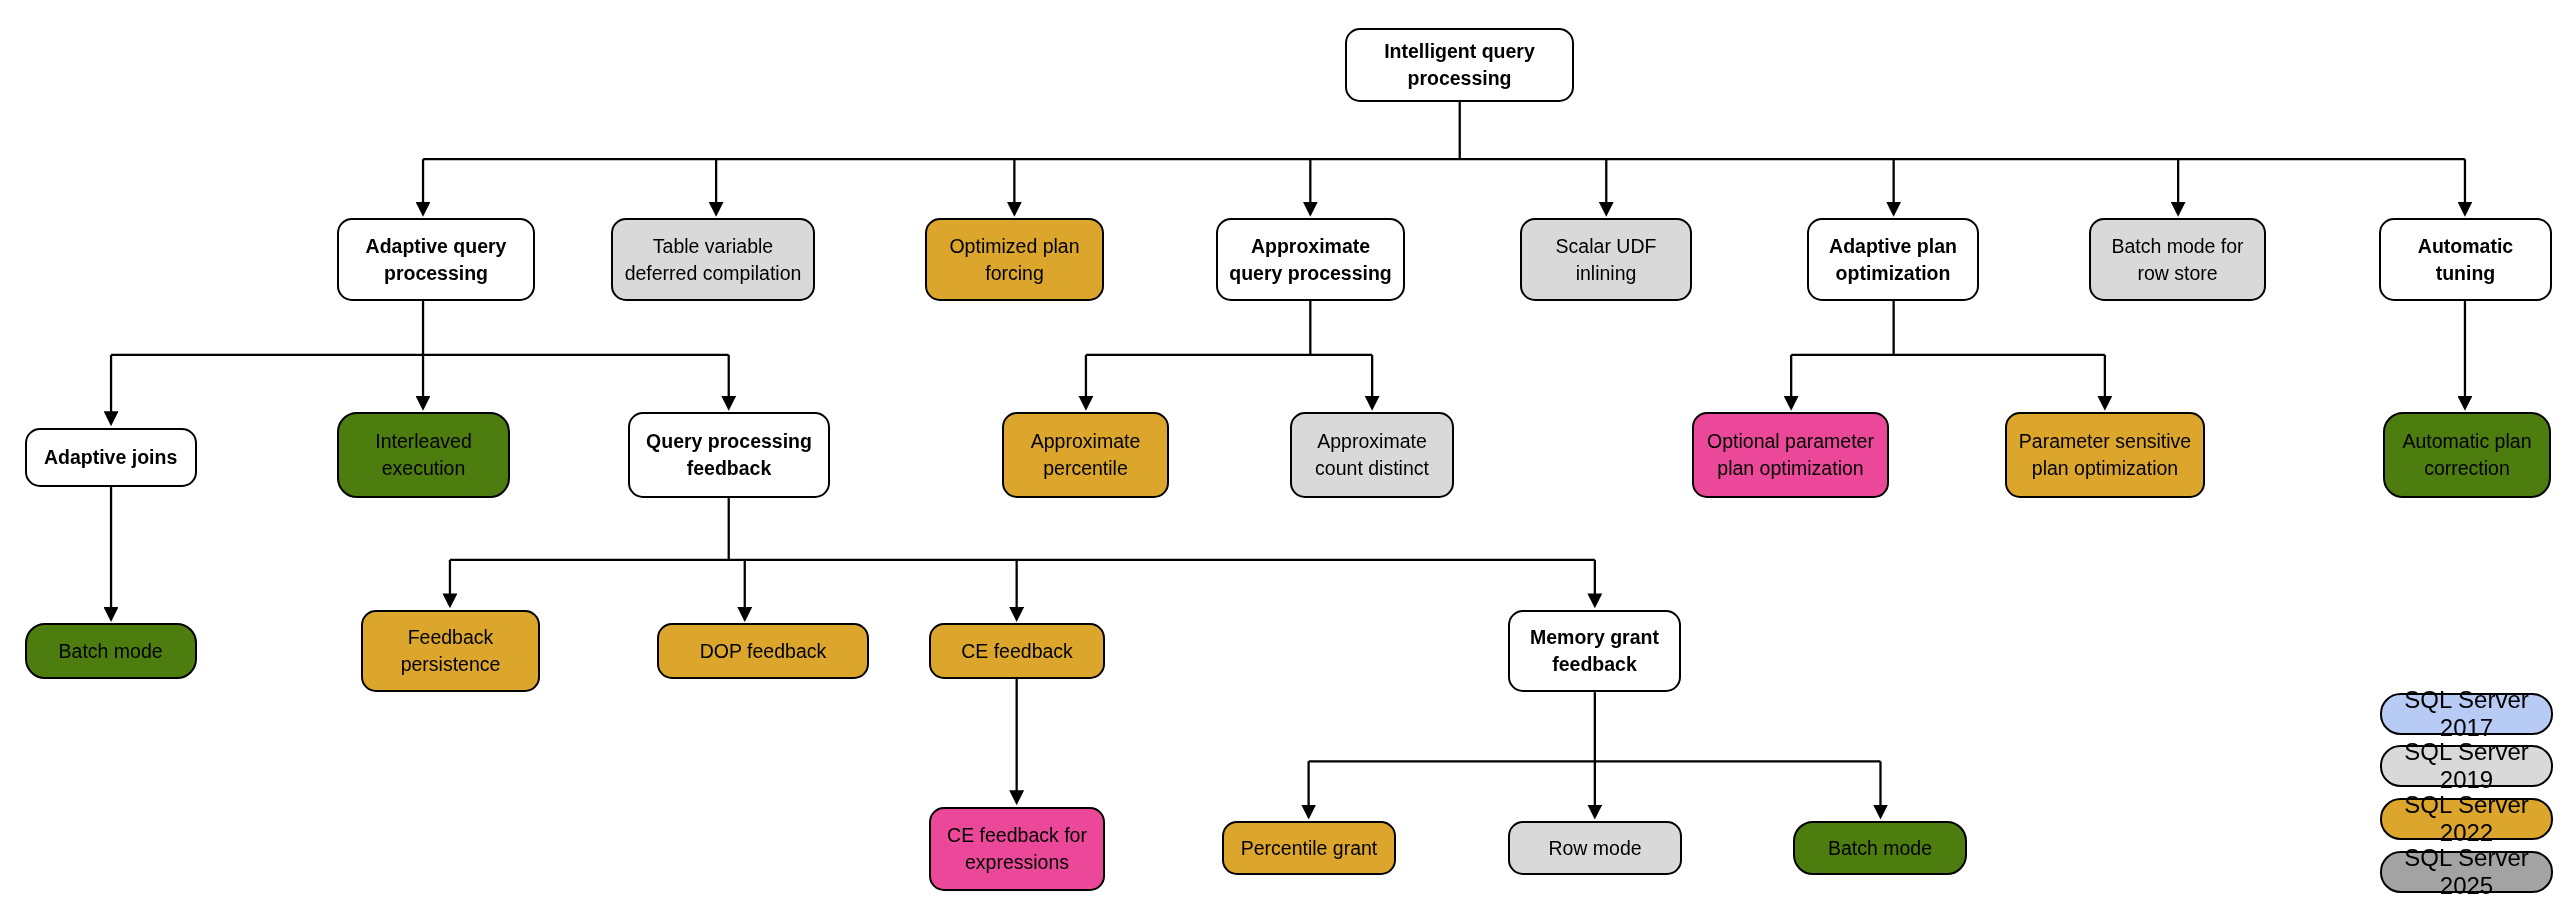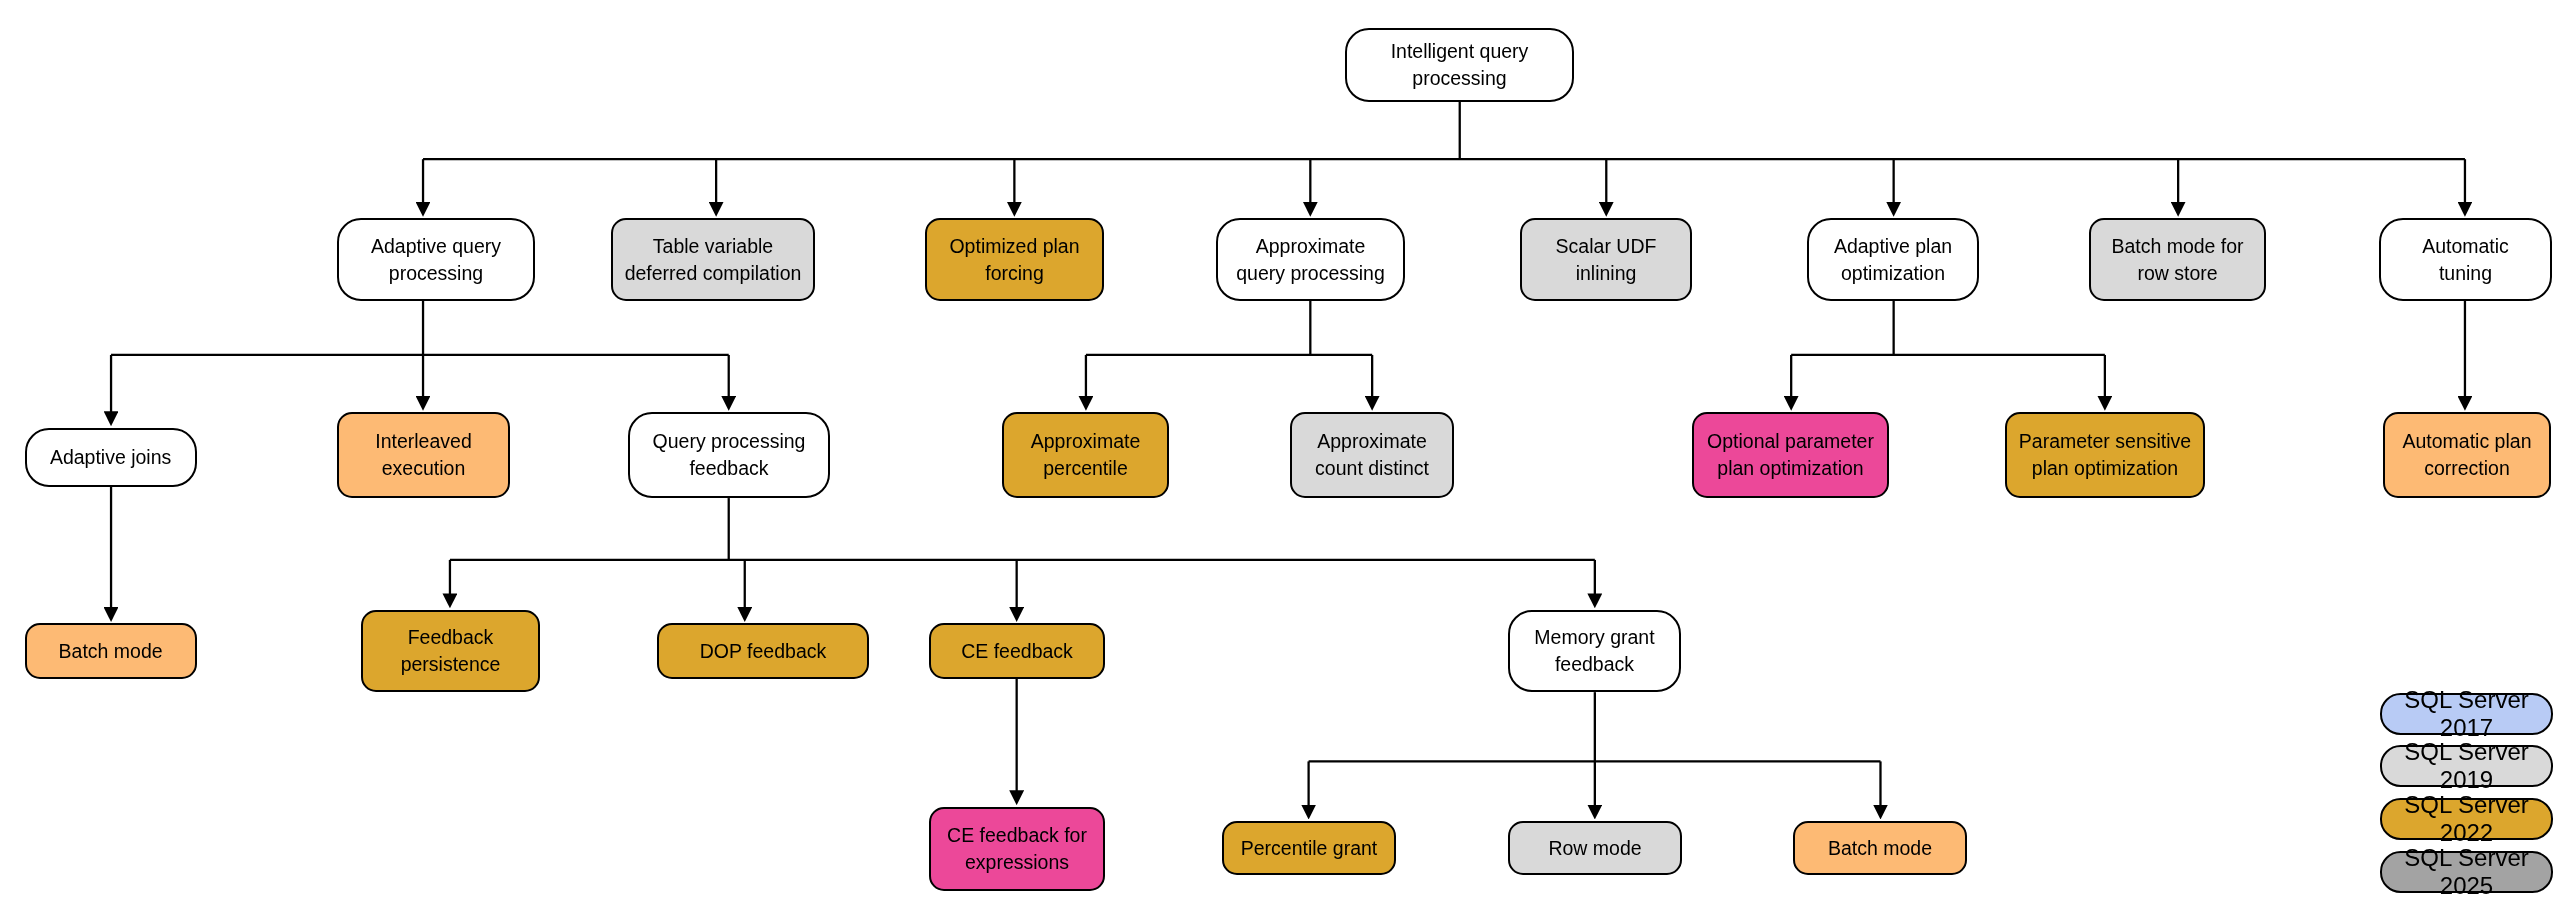--- a/index.html
+++ b/index.html
@@ -17,26 +17,26 @@
     align-items: center;
     justify-content: center;
     text-align: center;
     font-size: 19.5px;
     line-height: 1.38;
     color: #000000;
     white-space: pre;
     background: #ffffff;
     z-index: 2;
   }
-  .node.bold { font-weight: 400; border-radius: 24px; }
+  .node.bold { font-weight: 700; }
   .node.white { background: #ffffff; }
   .node.gray  { background: #d9d9d9; }
   .node.gold  { background: #dca62d; }
   .node.green { background: #ec4899; }
-  .node.blue  { background: #fdba74; }
+  .node.blue  { background: #4d7c0f; border-radius: 20px; }
 
   .pill {
     position: absolute;
     box-sizing: border-box;
     border: 2.3px solid #000000;
     border-radius: 20.6px;
     display: flex;
     align-items: center;
     justify-content: center;
     text-align: center;

